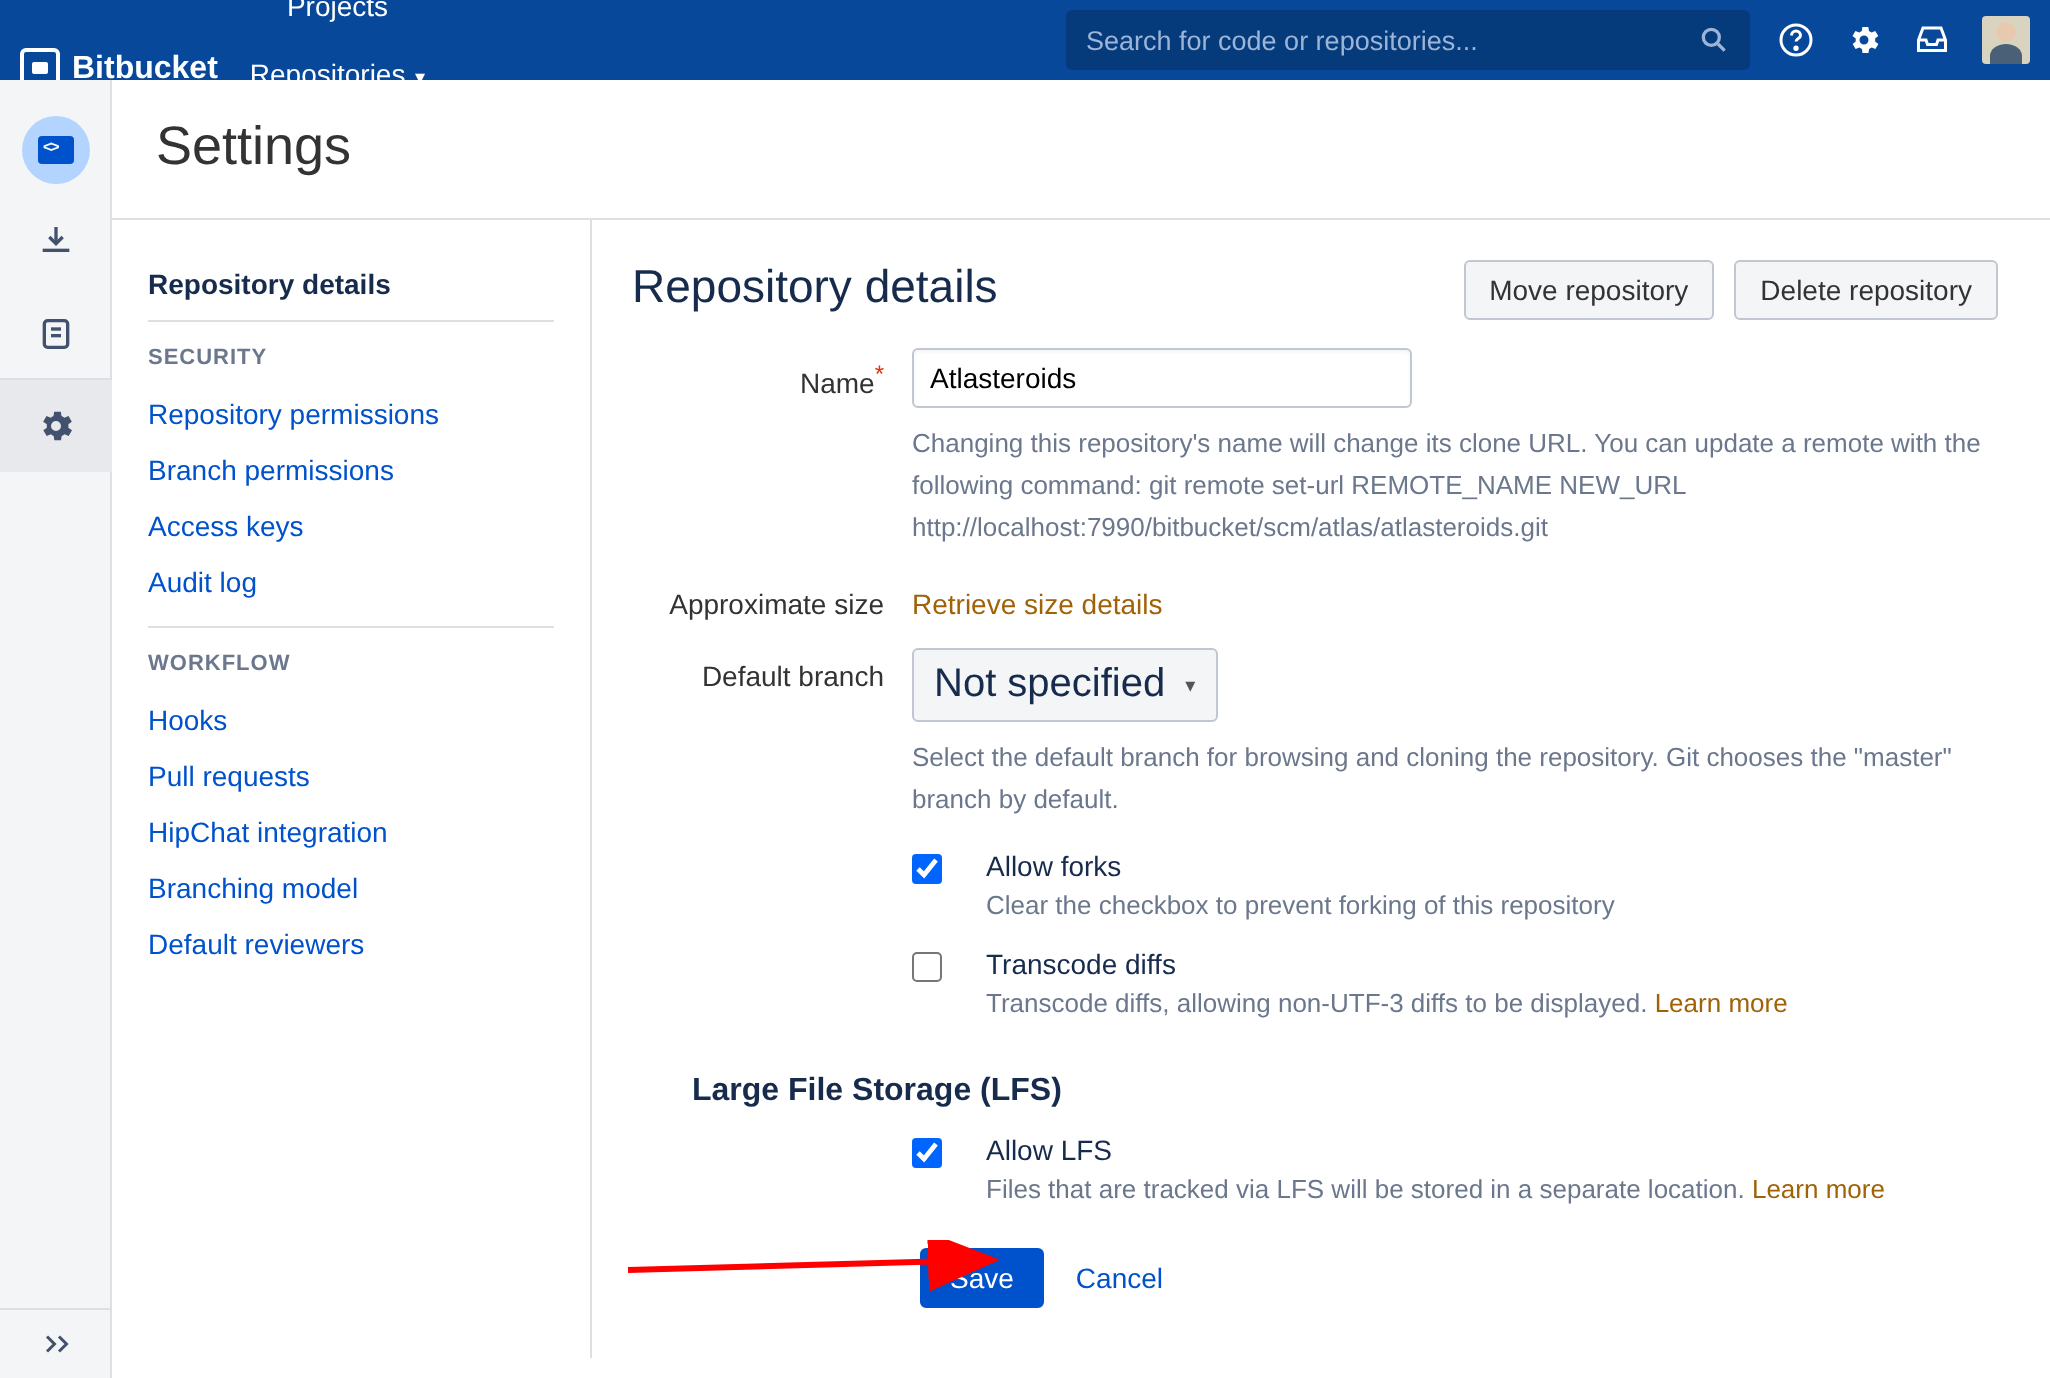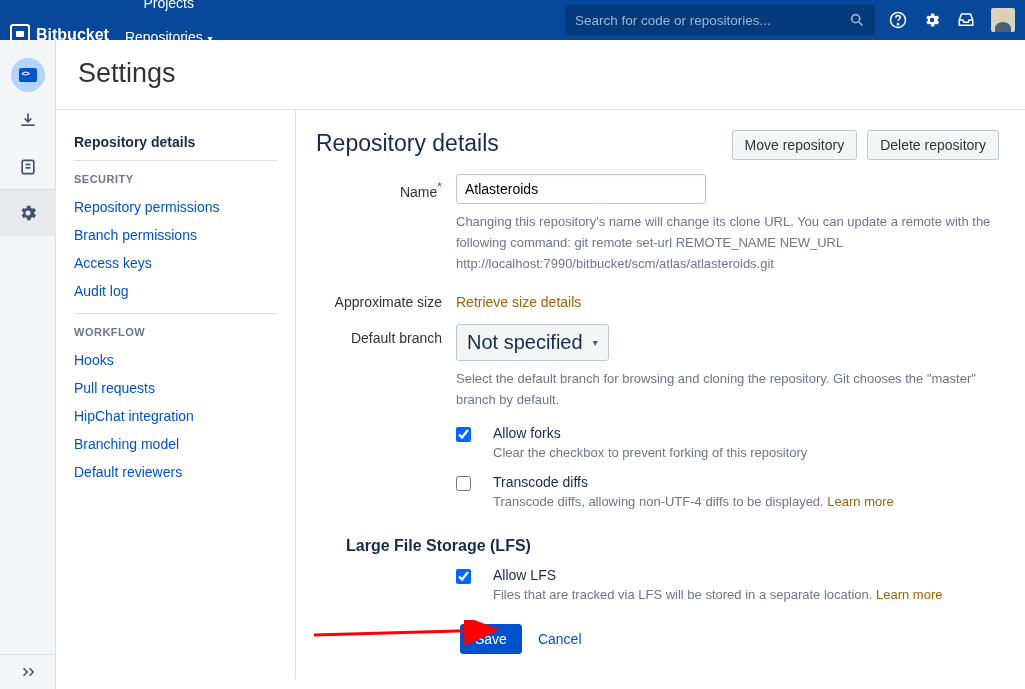--- a/index.html
+++ b/index.html
@@ -7,21 +7,21 @@
 
   
   .top-header { height: 40px; background: #07489a; display: flex; align-items: center; padding: 0 10px; color: #fff; }
   .logo-wrap { display: flex; align-items: flex-end; gap: 6px; font-weight: 600; font-size: 16px; margin-right: 16px; margin-top: 28px; }
   .logo-square { width: 20px; height: 20px; border: 2px solid #fff; border-radius: 3px; display: flex; justify-content: center; align-items: center; }
   .logo-square::after { content: ""; width: 8px; height: 6px; background: #fff; display: block; border-radius: 1px; }
   .nav-links { display: flex; align-items: center; gap: 18px; font-size: 14px; flex-direction: column; }
   .nav-links a { color: #fff; text-decoration: none; cursor: pointer; }
   .nav-caret::after { content: " \25BE"; font-size: 10px; margin-left: 2px; }
   .flex-spacer { flex: 1; }
-  .search-box { width: 310px; height: 30px; background: #053a7b; display: flex; align-items: center; border-radius: 3px; padding: 0 10px; color: #c6d4ea; }
+  .search-box { width: 342px; height: 30px; background: #053a7b; display: flex; align-items: center; border-radius: 3px; padding: 0 10px; color: #c6d4ea; }
   .search-box input { flex: 1; border: none; outline: none; background: transparent; color: #fff; font-size: 13.5px; }
   .search-box input::placeholder { color: #9bb4d8; }
   .search-icon { width: 16px; height: 16px; display: inline-flex; align-items: center; justify-content: center;}
   .header-icons { display: flex; align-items: center; gap: 16px; margin-left: 14px; }
   .header-icons .ico { width: 18px; height: 18px; display: inline-flex; align-items: center; justify-content: center; cursor: pointer; }
   .avatar { width: 24px; height: 24px; border-radius: 2px; background: #d9d4bf; display: inline-block; overflow: hidden; position: relative; }
   .avatar::before { content:""; position:absolute; top:3px; left:7px; width:10px; height:10px; background:#e7c9b0; border-radius:50%; }
   .avatar::after { content:""; position:absolute; bottom:-2px; left:4px; width:16px; height:12px; background:#4a6076; border-radius:50% 50% 0 0; }
 
   
@@ -222,21 +222,21 @@
               <span class="main">Allow forks</span>
               <span class="sub">Clear the checkbox to prevent forking of this repository</span>
             </div>
           </div>
 
           
           <div class="chk-row">
             <input type="checkbox" style="">
             <div class="chk-labels">
               <span class="main">Transcode diffs</span>
-              <span class="sub"><span>Transcode diffs, allowing non-UTF-4 diffs to be displayed. </span><a class="link-inline">Learn more</a></span>
+              <span class="sub"><span>Transcode diffs, allowing non-UTF-3 diffs to be displayed. </span><a class="link-inline">Learn more</a></span>
             </div>
           </div>
         </div>
       </div>
 
       <div class="subsection-title">Large File Storage (LFS)</div>
       <div class="form-row">
         <div class="form-label-col"></div>
         <div class="form-field-col">
           <div class="chk-row" style="margin-top:4px;">

